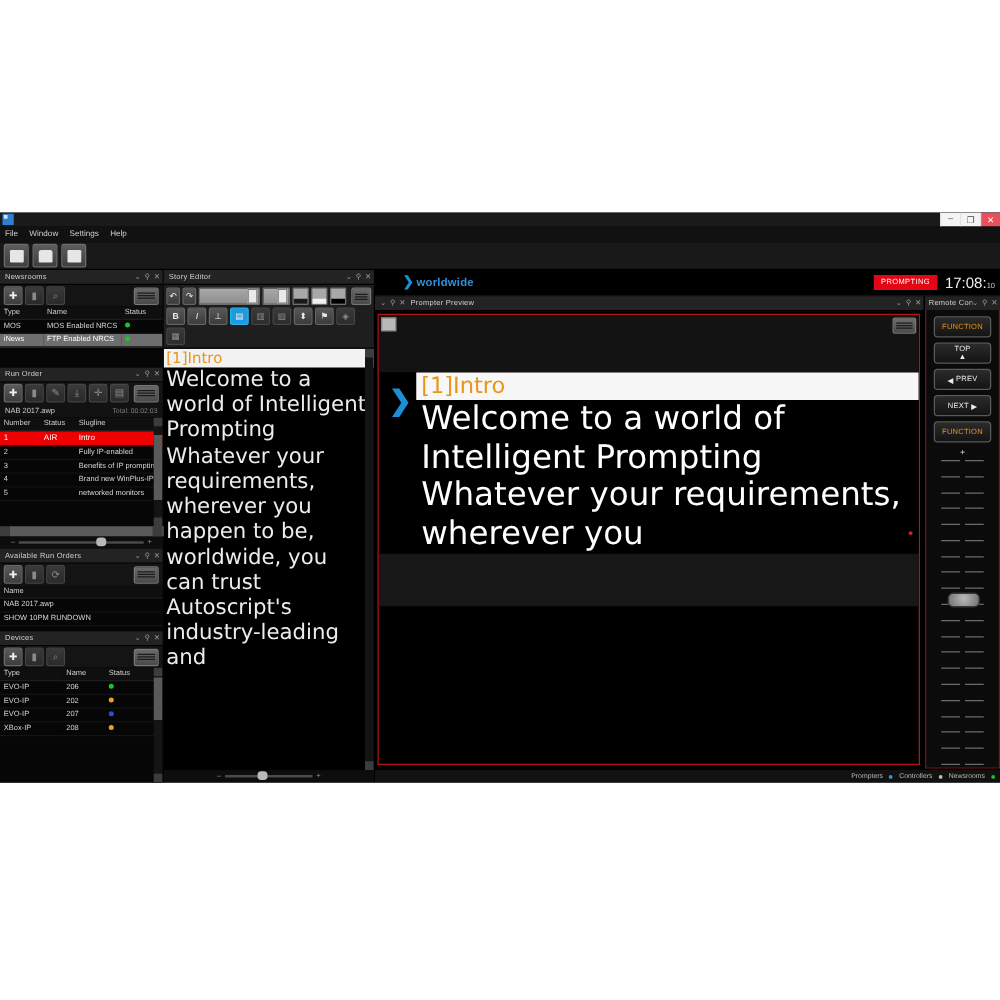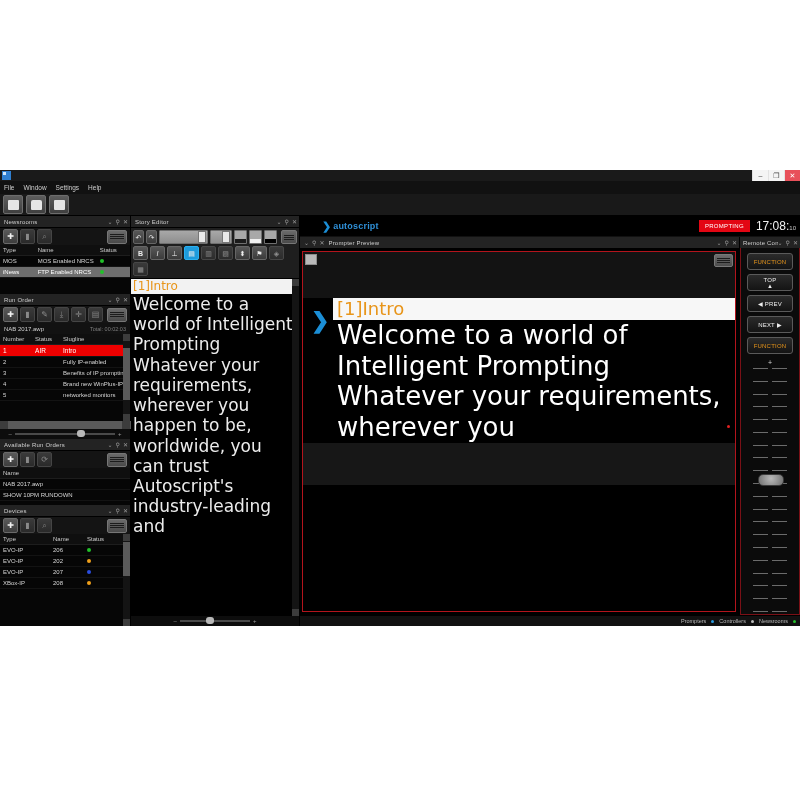--- a/index.html
+++ b/index.html
@@ -460,21 +460,21 @@
               <i class="zknob" style="left:26px"></i>
             </span>
           <span class="pl">+</span>
         </div>
       </div>
 
       <div class="col-right">
         <div class="brandbar">
           <span class="brand">
             <span class="chev">❯</span>
-            <span class="word">autoscript</span>
+            <span class="word">worldwide</span>
           </span>
           <span class="rspace"></span>
           <span class="prompting">PROMPTING</span>
           <span class="clock"><span>17:08:</span><small>10</small></span>
         </div>
 
         <div class="rsplit">
 
           <div class="prev-col">
             <div class="ph">

